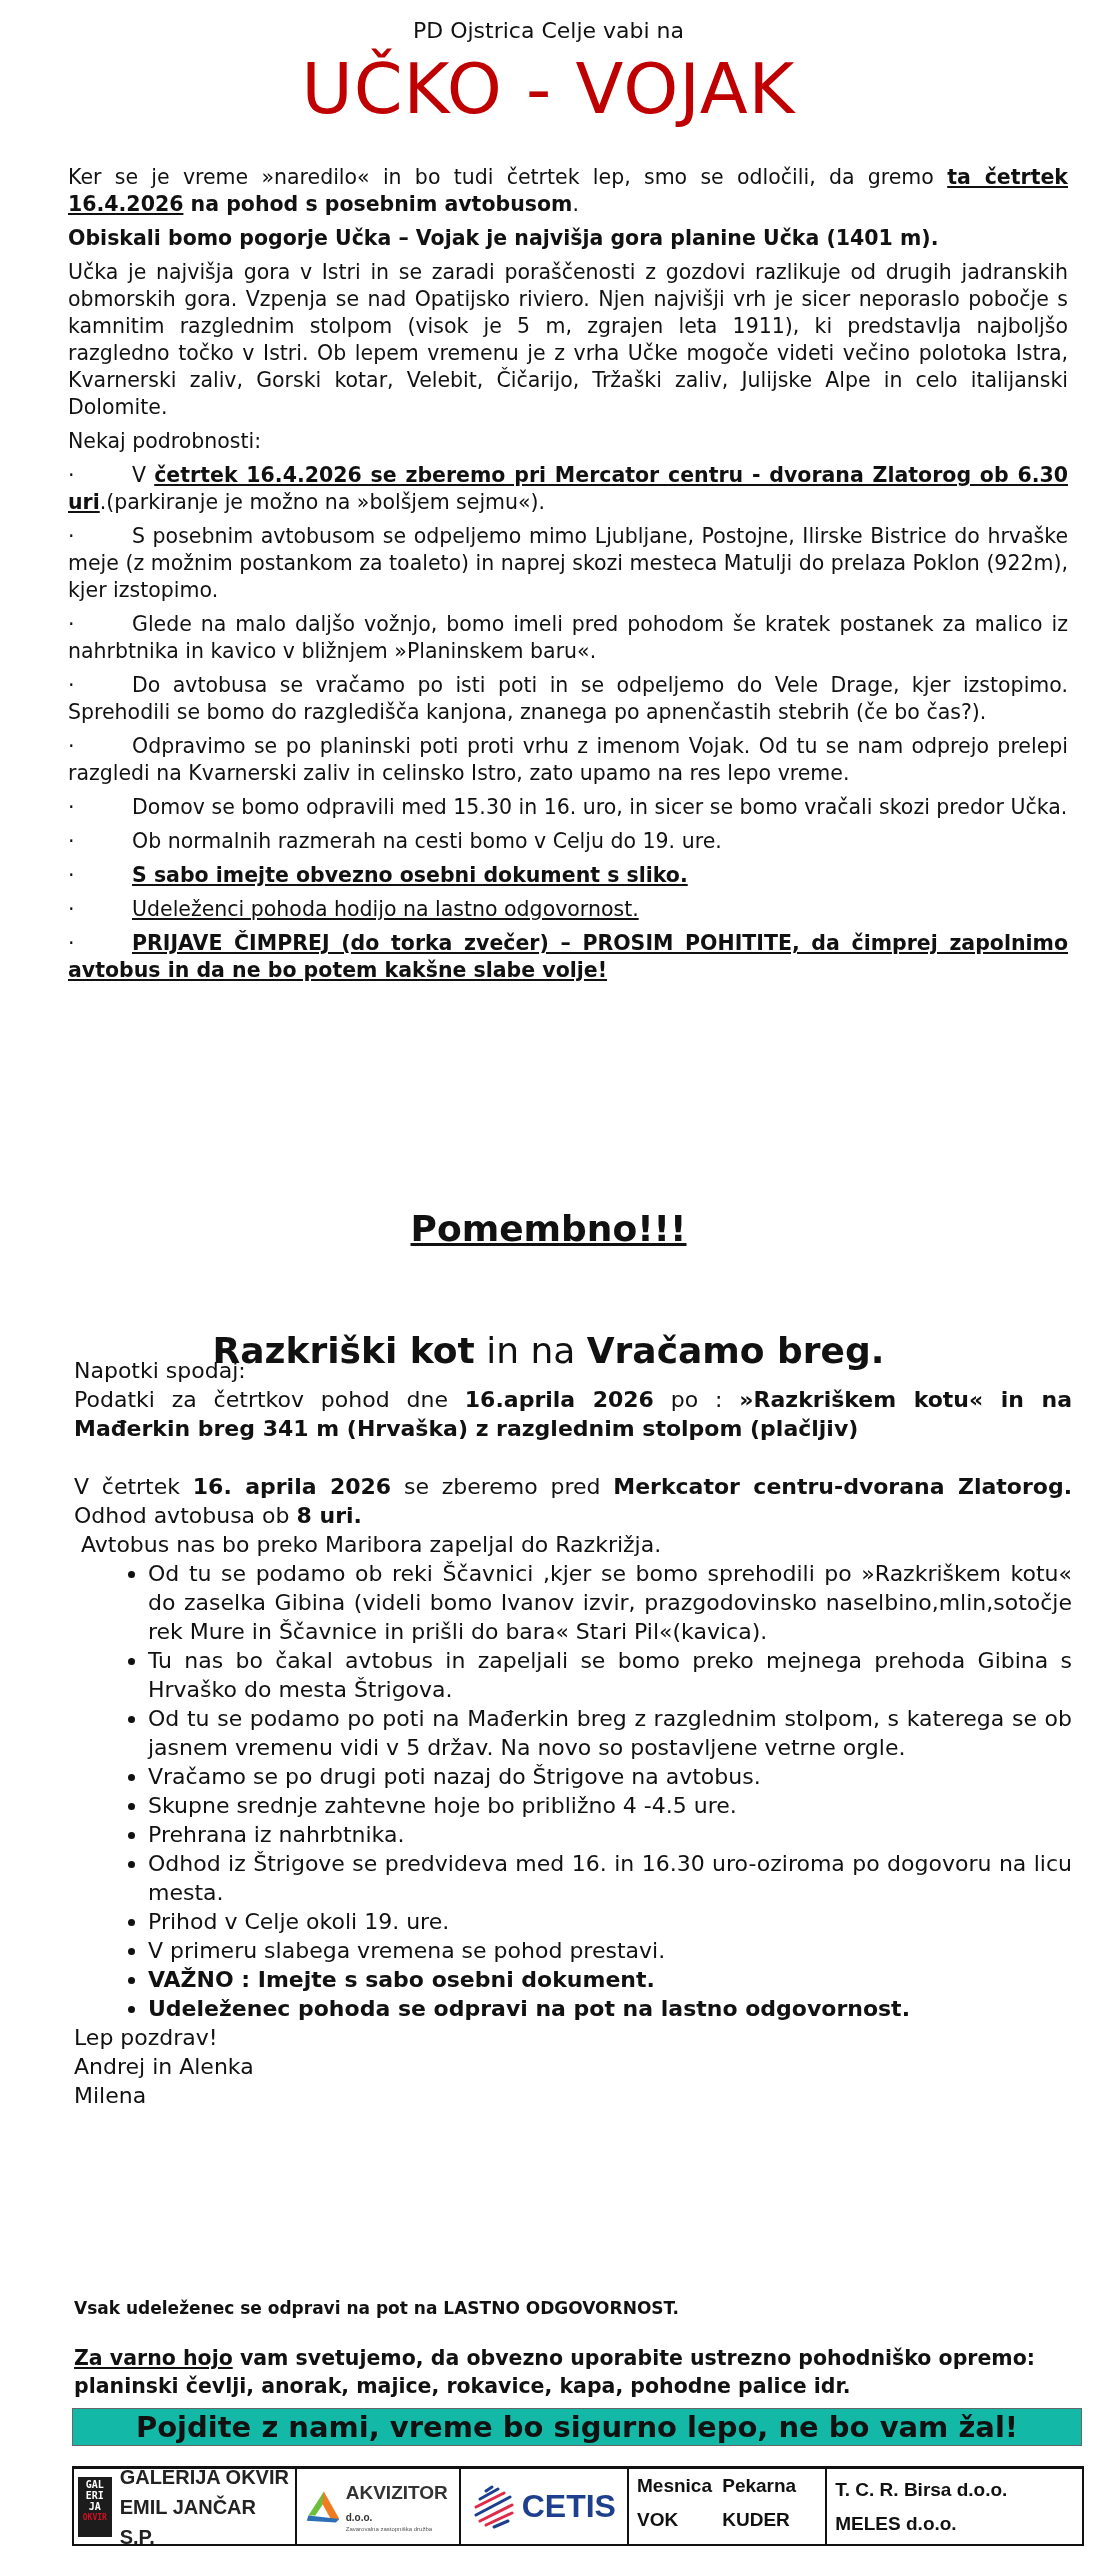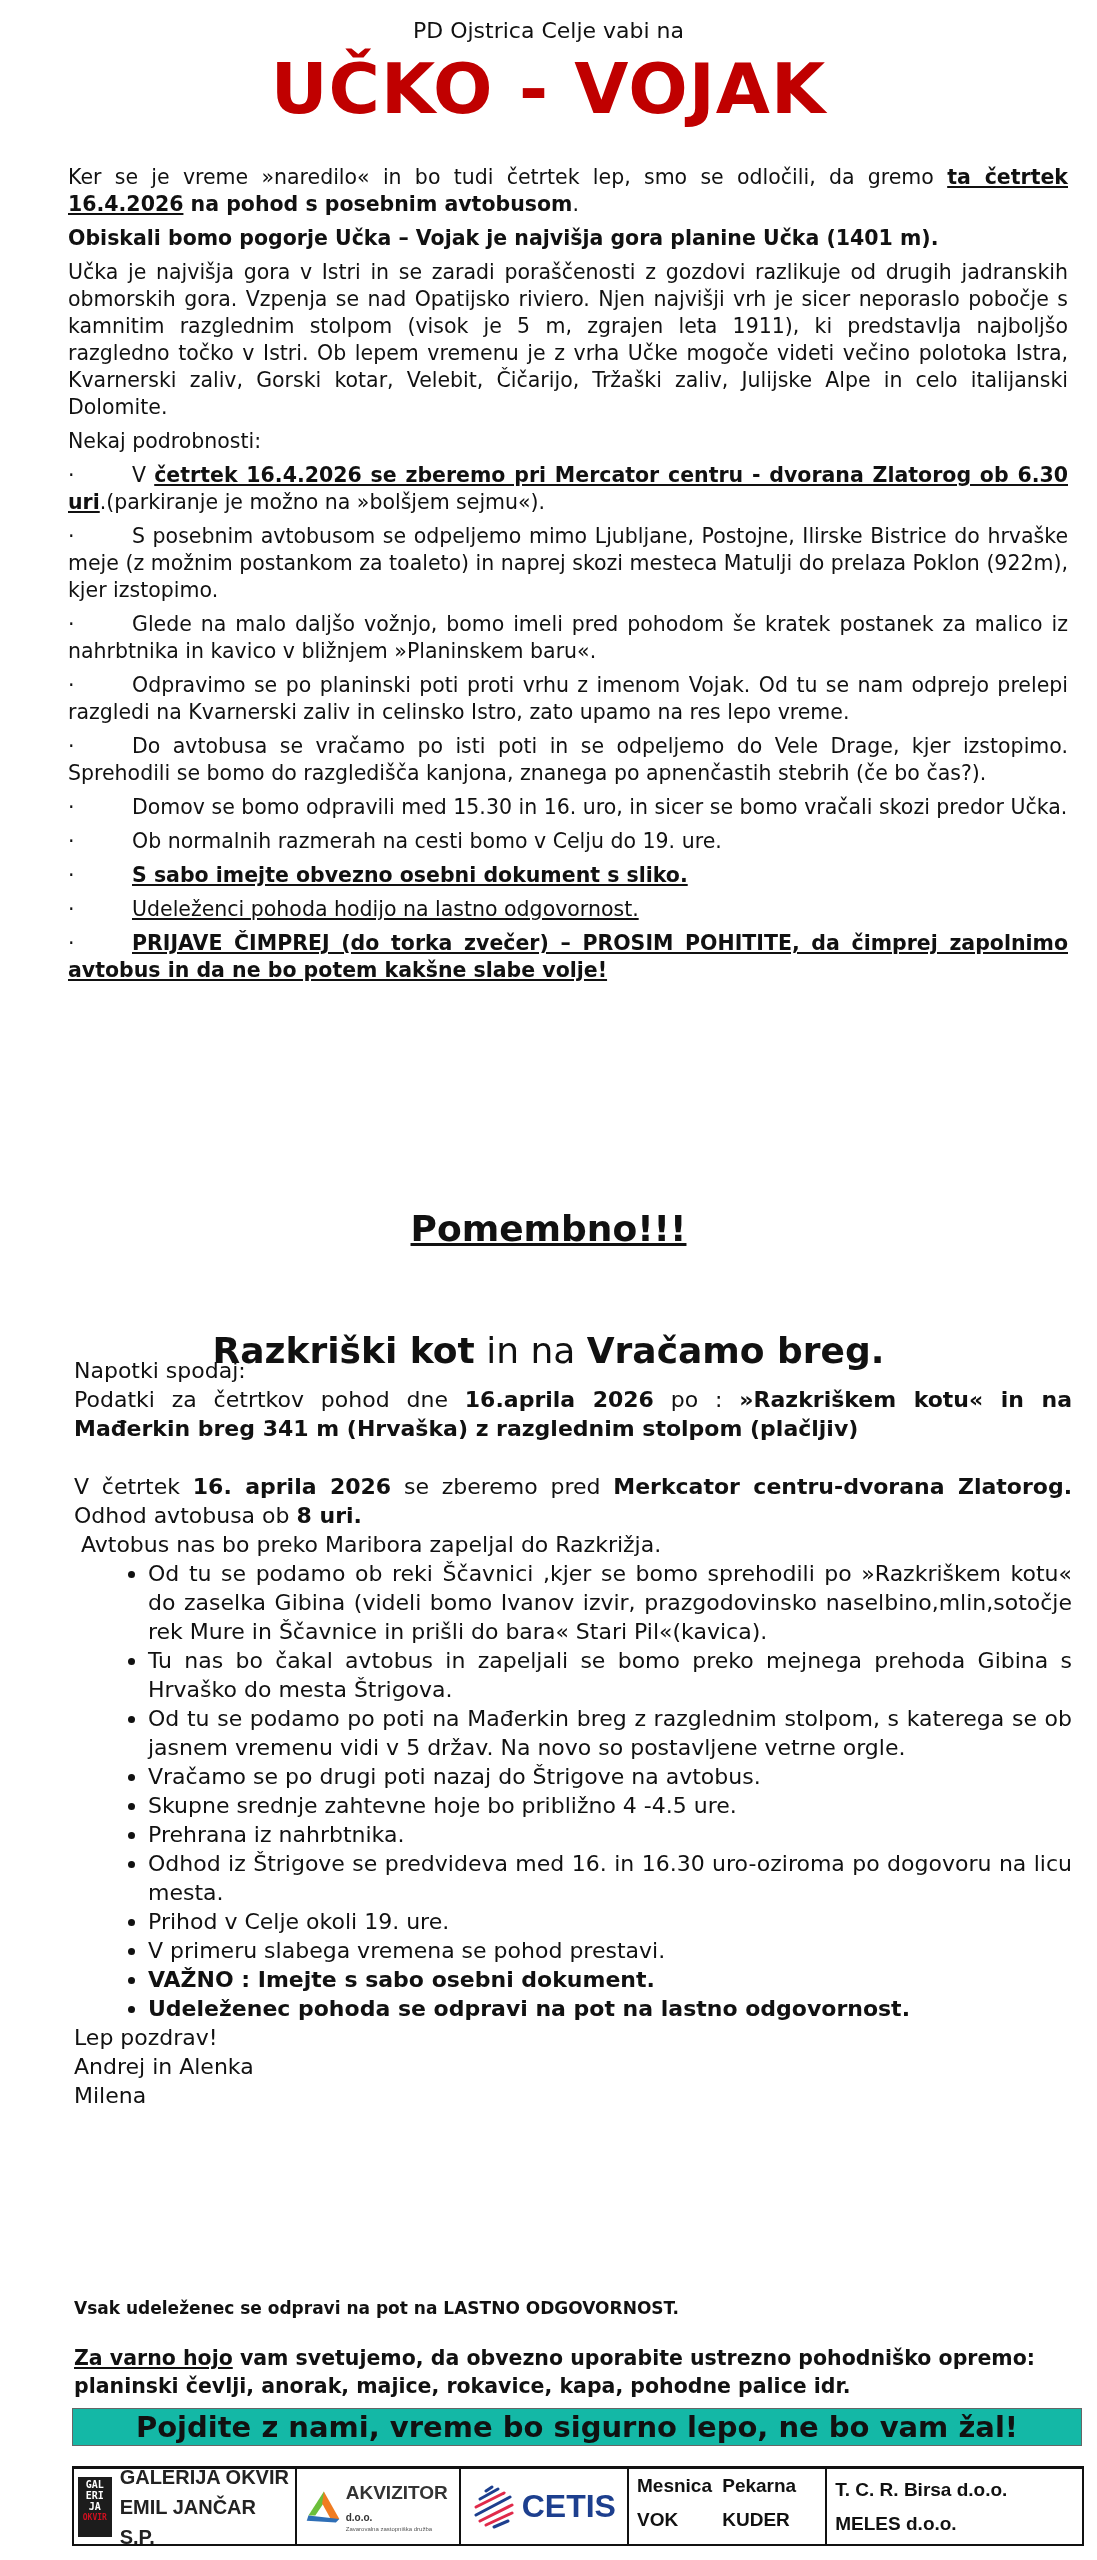--- a/index.html
+++ b/index.html
@@ -2,21 +2,21 @@
 <html><head>
 <meta charset="utf-8">
 <style>
   html, body { margin: 0; padding: 0; background: #ffffff; }
   body {
     width: 1097px; height: 2560px; position: relative; overflow: hidden;
     font-family: "DejaVu Sans", sans-serif; color: #111;
   }
   .abs { position: absolute; }
   .intro { left: 0; top: 18px; width: 1097px; text-align: center; font-size: 22px; }
-  .title { left: 0; top: 48px; width: 1097px; text-align: center; font-size: 70px; font-weight: bold; color: #c00000; letter-spacing: 1px; }
+  .title { left: 0; top: 48px; width: 1097px; text-align: center; font-size: 70px; font-weight: normal; color: #c00000; letter-spacing: 1px; }
   .sec1 { left: 68px; top: 164px; width: 1000px; font-size: 20.5px; line-height: 27px; }
   .sec1 p { margin: 0 0 7px 0; text-align: justify; }
   .sec1 .bl { text-align: justify; margin: 0 0 7px 0; }
   .sec1 .dot { display: inline-block; width: 64px; }
   b.u, span.u, u { text-decoration: underline; }
   .pomembno { left: 0; top: 1208px; width: 1097px; text-align: center; font-size: 36px; font-weight: bold; }
   .pomembno span { text-decoration: underline; }
   .razk { left: 0; top: 1330px; width: 1097px; text-align: center; font-size: 36px; }
   .sec2 { left: 74px; top: 1356px; width: 998px; font-size: 22px; line-height: 29px; }
   .sec2 p { margin: 0; text-align: justify; }
@@ -58,22 +58,22 @@
 <div class="abs sec1">
   <p>
     <span>Ker se je vreme »naredilo« in bo tudi četrtek lep, smo se odločili, da gremo </span><b class="u">ta četrtek 16.4.2026</b><b> na pohod s posebnim avtobusom</b><span>.</span>
   </p>
   <p style="font-weight:bold;">Obiskali bomo pogorje Učka – Vojak je najvišja gora planine Učka (1401 m).</p>
   <p>Učka je najvišja gora v Istri in se zaradi poraščenosti z gozdovi razlikuje od drugih jadranskih obmorskih gora. Vzpenja se nad Opatijsko riviero. Njen najvišji vrh je sicer neporaslo pobočje s kamnitim razglednim stolpom (visok je 5 m, zgrajen leta 1911), ki predstavlja najboljšo razgledno točko v Istri. Ob lepem vremenu je z vrha Učke mogoče videti večino polotoka Istra, Kvarnerski zaliv, Gorski kotar, Velebit, Čičarijo, Tržaški zaliv, Julijske Alpe in celo italijanski Dolomite.</p>
   <p>Nekaj podrobnosti:</p>
   <div class="bl"><span class="dot">·</span><span>V </span><b class="u">četrtek 16.4.2026 se zberemo pri Mercator centru - dvorana Zlatorog ob 6.30 uri</b><span>.(parkiranje je možno na »bolšjem sejmu«).</span></div>
   <div class="bl"><span class="dot">·</span><span>S posebnim avtobusom se odpeljemo mimo  Ljubljane, Postojne, Ilirske Bistrice do hrvaške meje  (z možnim postankom za toaleto) in naprej skozi mesteca Matulji do prelaza Poklon (922m), kjer izstopimo.</span></div>
   <div class="bl"><span class="dot">·</span><span>Glede na malo daljšo vožnjo, bomo imeli pred pohodom še kratek postanek za malico iz nahrbtnika in kavico v bližnjem »Planinskem baru«.</span></div>
+  <div class="bl"><span class="dot">·</span><span>Do avtobusa se vračamo po isti poti in se odpeljemo do Vele Drage, kjer izstopimo. Sprehodili se bomo do razgledišča kanjona, znanega po apnenčastih stebrih (če bo čas?).</span></div>
   <div class="bl"><span class="dot">·</span><span>Odpravimo se po planinski poti proti vrhu z imenom Vojak. Od tu se nam odprejo prelepi razgledi na Kvarnerski zaliv in celinsko Istro, zato upamo na res lepo vreme.</span></div>
-  <div class="bl"><span class="dot">·</span><span>Do avtobusa se vračamo po isti poti in se odpeljemo do Vele Drage, kjer izstopimo. Sprehodili se bomo do razgledišča kanjona, znanega po apnenčastih stebrih (če bo čas?).</span></div>
   <div class="bl"><span class="dot">·</span><span>Domov se bomo odpravili med 15.30 in 16. uro, in sicer se bomo vračali skozi predor Učka.</span></div>
   <div class="bl"><span class="dot">·</span><span>Ob normalnih razmerah na cesti bomo v Celju do 19. ure.</span></div>
   <div class="bl"><span class="dot">·</span><b class="u">S sabo imejte obvezno osebni dokument s sliko.</b></div>
   <div class="bl"><span class="dot">·</span><span class="u">Udeleženci pohoda hodijo na lastno odgovornost.</span></div>
   <div class="bl"><span class="dot">·</span><b class="u">PRIJAVE ČIMPREJ (do torka zvečer) – PROSIM POHITITE, da čimprej zapolnimo avtobus in da ne bo potem kakšne slabe volje!</b></div>
 </div>
 
 <div class="abs pomembno"><span>Pomembno!!! </span></div>
 
 <div class="abs razk">

